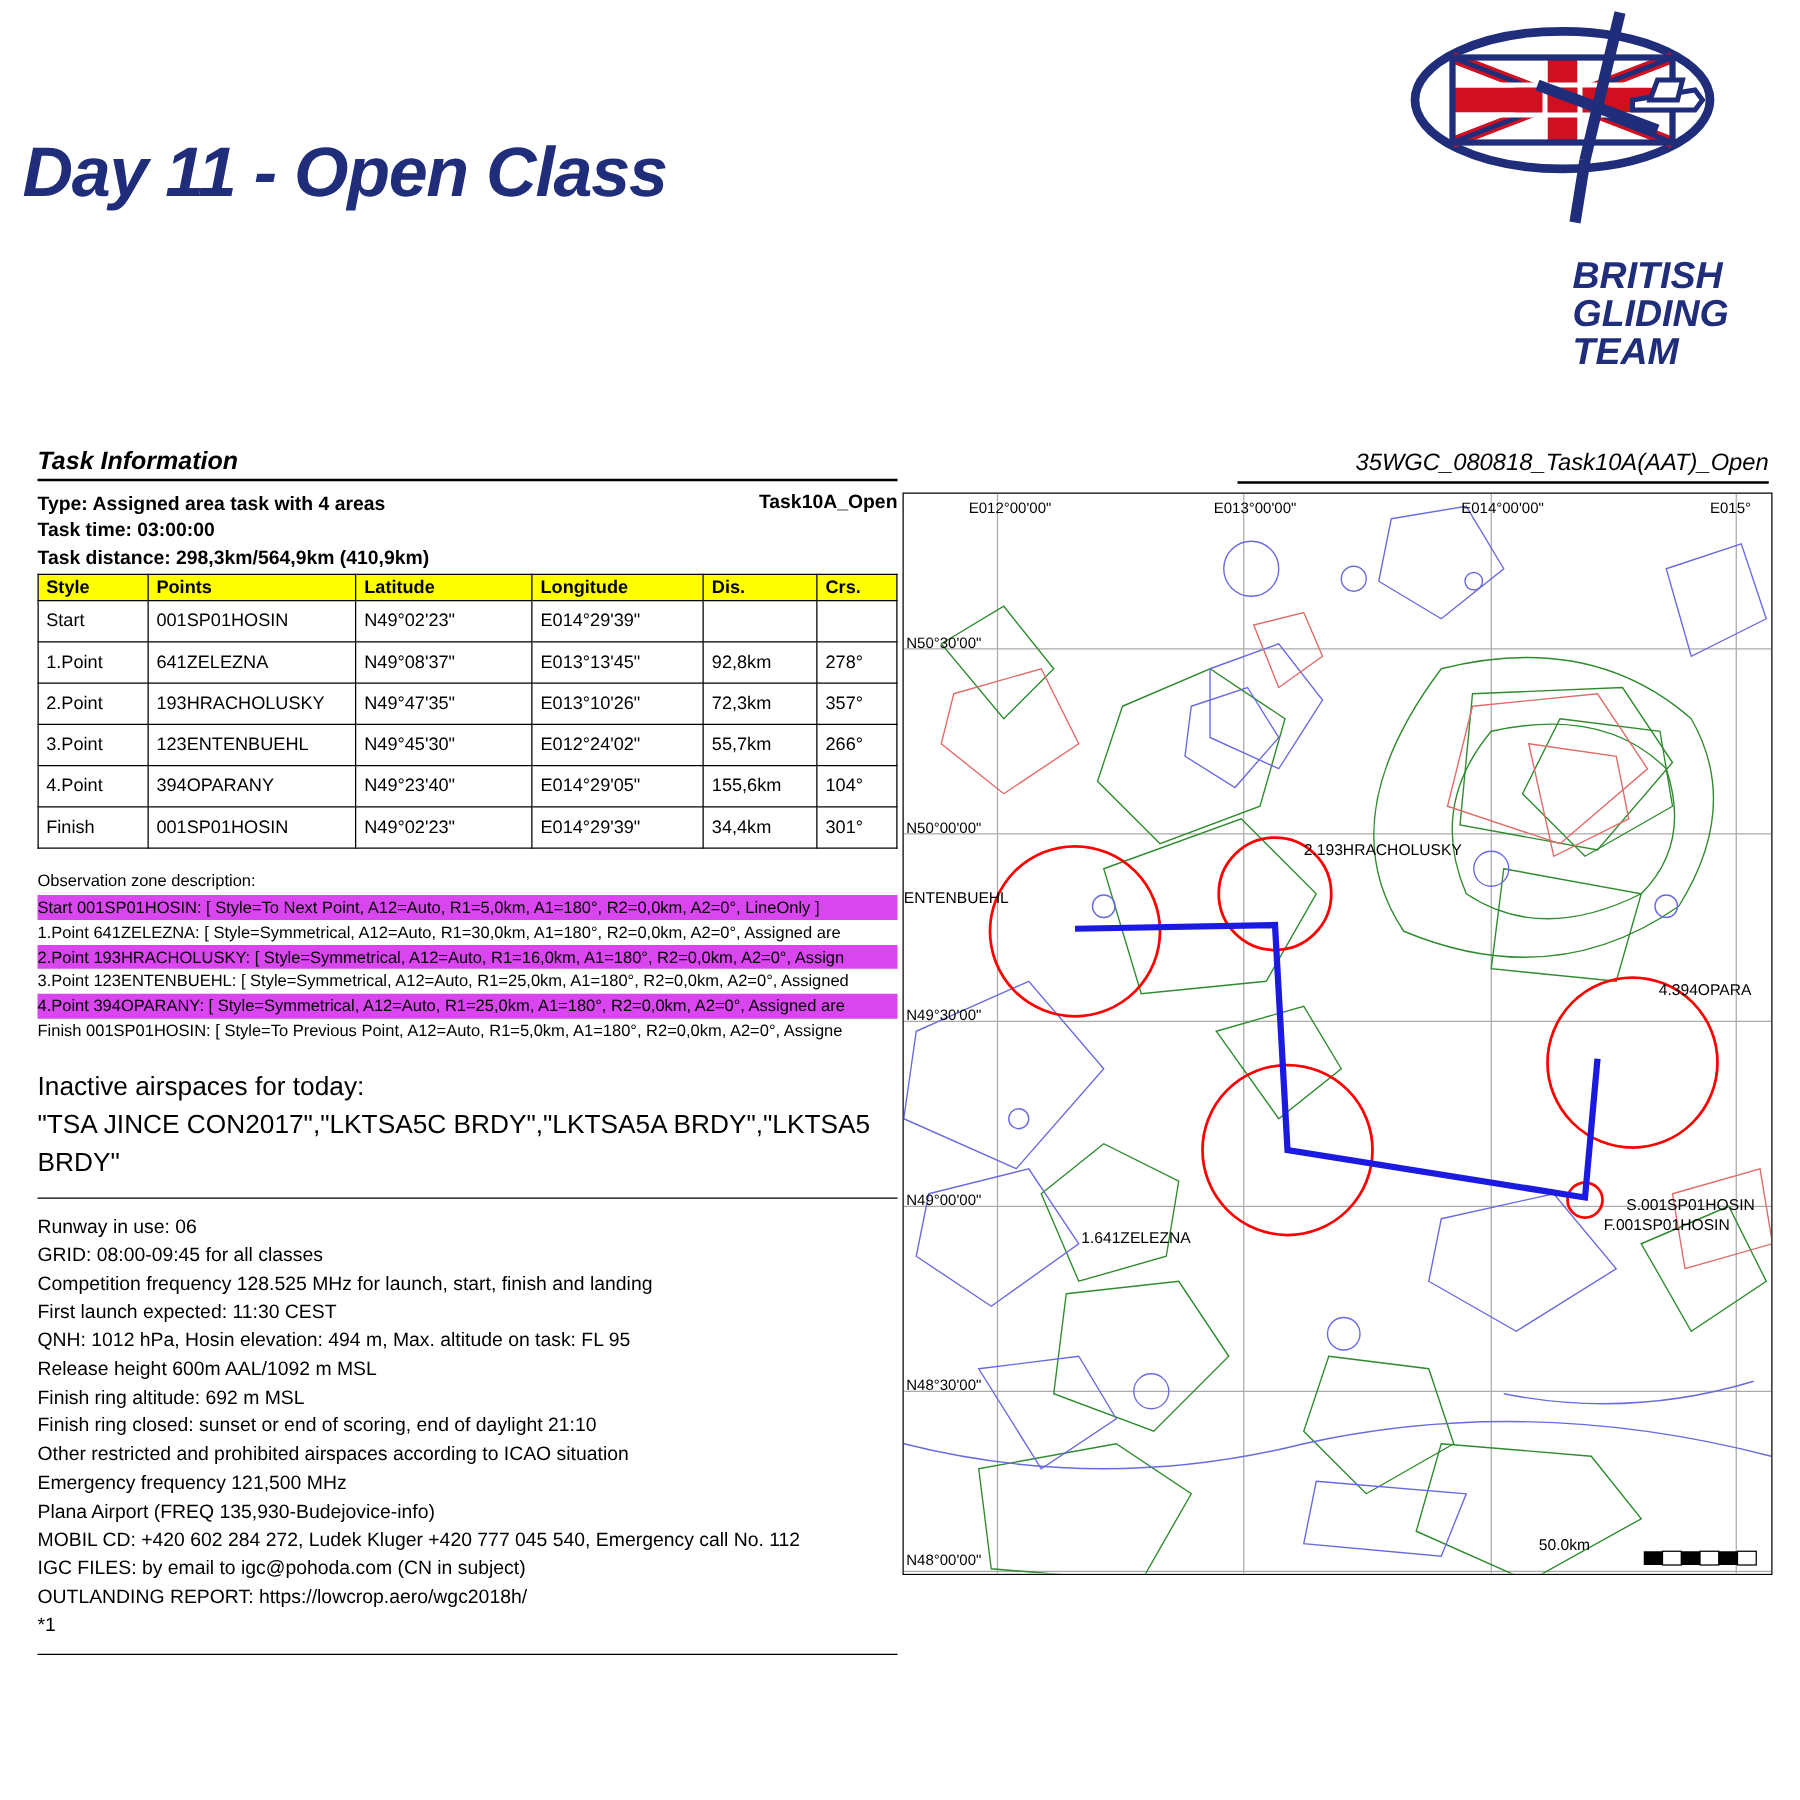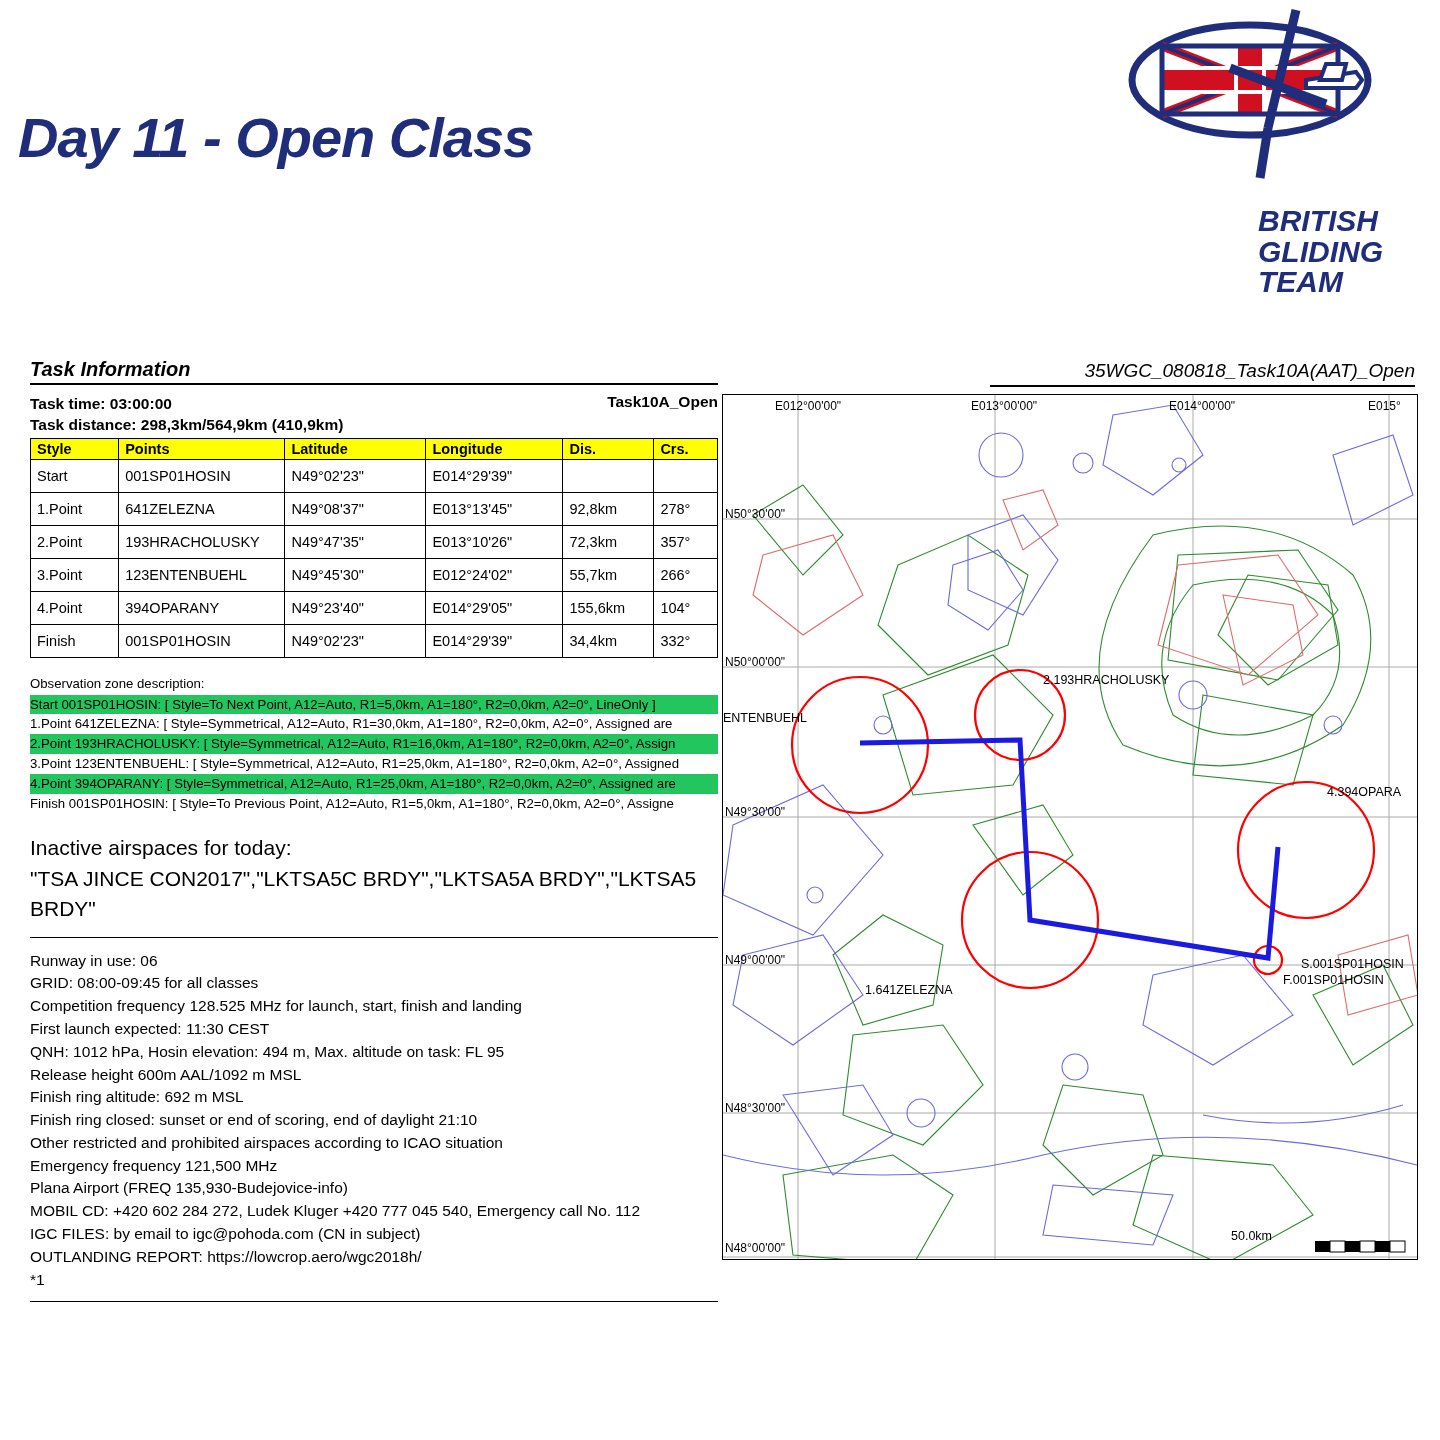--- a/index.html
+++ b/index.html
@@ -101,21 +101,21 @@
   .col-dis    { width: 86px; }
   .col-crs    { width: 58px; }
 
   #oz-block {
     margin-top: 16px;
     font-size: 13.2px;
     line-height: 1.5;
   }
   #oz-block .oz-label { margin-bottom: 1px; }
   .oz-row { white-space: nowrap; overflow: hidden; }
-  .oz-hi { background: #22c55e; }
+  .oz-hi { background: #d946ef; }
 
   #airspace-block {
     margin-top: 20px;
     font-size: 21px;
     line-height: 1.45;
     padding-bottom: 12px;
     border-bottom: 1px solid #000;
   }
 
   #notes-block {
@@ -189,20 +189,21 @@
   </svg>
   <div id="logo-text" style="white-space:pre;">BRITISH
 GLIDING
 TEAM</div>
 </div>
 
 <div id="left-col">
   <div class="section-title">Task Information</div>
 
   <div style="position:relative;">
+    <div class="meta-line">Type: Assigned area task with 4 areas</div>
     <div class="meta-line">Task time: 03:00:00</div>
     <div class="meta-line">Task distance: 298,3km/564,9km (410,9km)</div>
     <div id="task-id-inline" style="top:0;">Task10A_Open</div>
   </div>
 
   <table class="task-table">
     <thead>
       <tr>
         <th class="col-style">Style</th>
         <th class="col-points">Points</th>
@@ -252,21 +253,21 @@
         <td>E014°29'05"</td>
         <td>155,6km</td>
         <td>104°</td>
       </tr>
       <tr>
         <td>Finish</td>
         <td>001SP01HOSIN</td>
         <td>N49°02'23"</td>
         <td>E014°29'39"</td>
         <td>34,4km</td>
-        <td>332°</td>
+        <td>301°</td>
       </tr>
     </tbody>
   </table>
 
   <div id="oz-block">
     <div class="oz-label">Observation zone description:</div>
     <div class="oz-row oz-hi">Start 001SP01HOSIN: [ Style=To Next Point, A12=Auto, R1=5,0km, A1=180°, R2=0,0km, A2=0°, LineOnly ]</div>
     <div class="oz-row">1.Point 641ZELEZNA: [ Style=Symmetrical, A12=Auto, R1=30,0km, A1=180°, R2=0,0km, A2=0°, Assigned are</div>
     <div class="oz-row oz-hi">2.Point 193HRACHOLUSKY: [ Style=Symmetrical, A12=Auto, R1=16,0km, A1=180°, R2=0,0km, A2=0°, Assign</div>
     <div class="oz-row">3.Point 123ENTENBUEHL: [ Style=Symmetrical, A12=Auto, R1=25,0km, A1=180°, R2=0,0km, A2=0°, Assigned</div>

